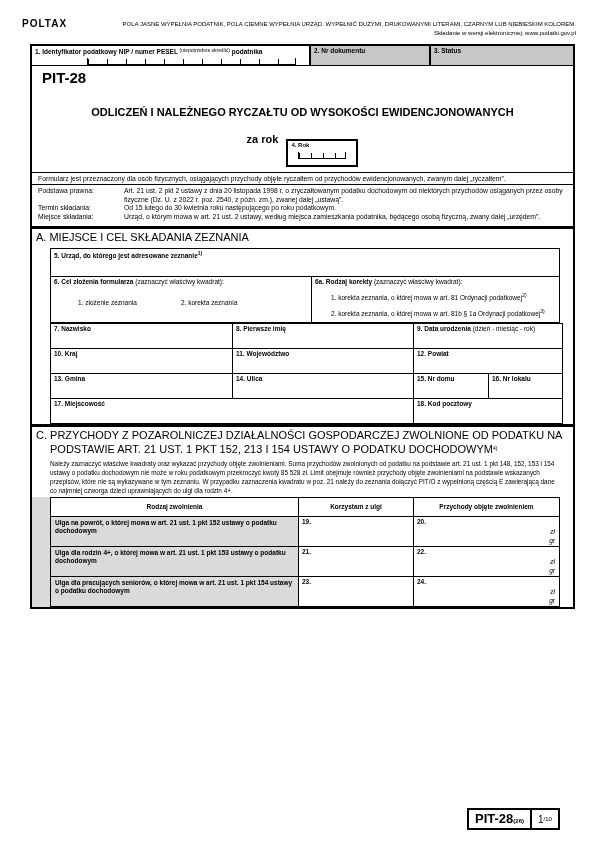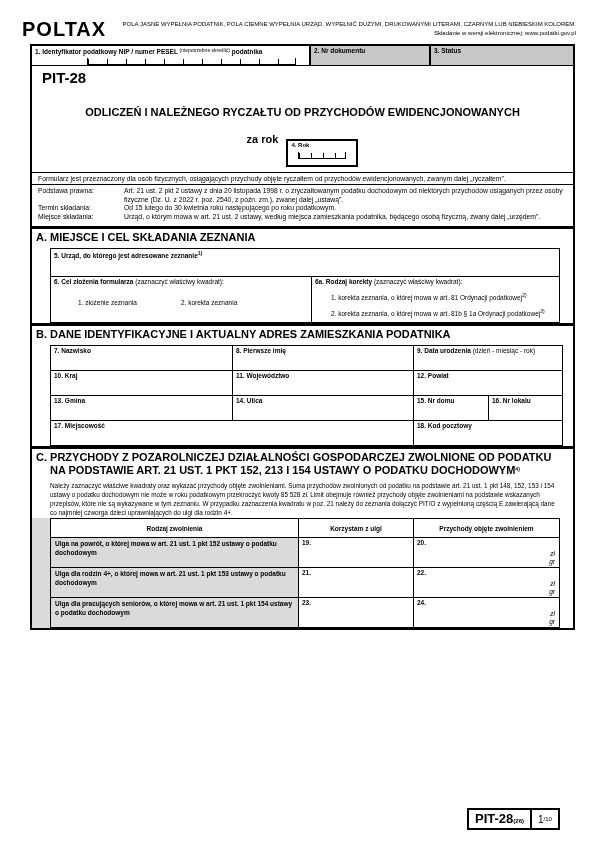--- a/index.html
+++ b/index.html
@@ -1,20 +1,20 @@
 <!DOCTYPE html>
 <html><head>
 <meta charset="utf-8">
 <style>
   * { box-sizing: border-box; margin: 0; padding: 0; }
   html,body { width:600px; height:848px; background:#ffffff; }
   body { font-family:"Liberation Sans", sans-serif; color:#000; position:relative; }
 
   
-  .brand { position:absolute; left:22px; top:18px; font-size:20px; font-weight:bold; letter-spacing:1px; }
+  .brand { position:absolute; left:22px; top:18px; font-size:10px; font-weight:bold; letter-spacing:1px; }
   .notice { position:absolute; right:24px; top:20px; width:470px; text-align:right; font-size:6px; line-height:1.5; }
 
   
   .idrow { position:absolute; left:30px; top:44px; width:545px; height:23px; display:flex; border:2px solid #000; background:#fff; }
   .idcell { padding:1px 3px; font-size:6.5px; font-weight:bold; overflow:hidden; }
   .idcell.nip { flex:0 0 277px; }
   .idcell.doc { flex:0 0 120px; border-left:2px solid #000; background:#c7c7c7; }
   .idcell.status { flex:1; border-left:2px solid #000; background:#c7c7c7; }
   .small-note { font-weight:normal; font-size:5px; vertical-align:2px; }
   .comb { height:7px; border-bottom:1px solid #000; border-left:1px solid #000; border-right:1px solid #000;
@@ -33,21 +33,21 @@
   .rok-comb { width:48px; margin:4px auto 0;
           background:repeating-linear-gradient(to right,#000 0,#000 1px,transparent 1px,transparent 12px);
           background-size:100% 5px; background-position:left bottom; background-repeat:no-repeat;
           height:7px; border-bottom:1px solid #000; border-left:1px solid #000; border-right:1px solid #000; }
   .intro { border-top:1px solid #000; font-size:6.8px; padding:2px 6px; }
   .legal { border-top:1px solid #000; font-size:6.8px; padding:2px 6px 4px 6px; line-height:1.3; }
   .legal-row { display:flex; }
   .legal-label { flex:0 0 86px; }
   .legal-text { flex:1; }
 
-  .sec-head { border-top:3px solid #000; font-size:11px; font-weight:bold; padding:2px 10px 3px 4px; line-height:1.25; }
+  .sec-head { border-top:3px solid #000; font-size:11px; font-weight:normal; padding:2px 10px 3px 4px; line-height:1.25; }
   .sec-head.hang { padding-left:18px; text-indent:-14px; }
 
   .inset { margin-left:18px; margin-right:13px; }
 
   .f5 { border:1px solid #000; height:29px; padding:1px 3px; font-size:6.5px; font-weight:bold; }
   .row6 { display:flex; }
   .b6 { flex:0 0 262px; border:1px solid #000; border-top:none; height:46px; padding:1px 3px; font-size:6.5px; }
   .b6a { flex:1; border:1px solid #000; border-top:none; border-left:none; height:46px; padding:1px 3px; font-size:6.5px; }
   .b6 .lbl-b, .b6a .lbl-b { font-weight:bold; }
   .opts6 { display:flex; margin:14px 0 0 24px; }
@@ -105,21 +105,21 @@
   </div>
   <div class="idcell status">
     <span>3. Status</span>
   </div>
 </div>
 
 <div class="mainbox">
   <div class="formcode">PIT-28</div>
 
   <div class="ftitle">
-    <div>ODLICZEŃ I NALEŻNEGO RYCZAŁTU OD PRZYCHODÓW EWIDENCJONOWANYCH</div>
+    <div>ODLICZEŃ I NALEŻNEGO RYCZAŁTU OD WYSOKOŚCI EWIDENCJONOWANYCH</div>
   </div>
 
   <div class="zarok">
     <div class="zarok-label">za rok</div>
     <div class="rokbox">
       <div class="lbl">4. Rok</div>
       <div class="rok-comb"></div>
     </div>
   </div>
 
@@ -158,21 +158,20 @@
         <span class="lbl-b">6a. Rodzaj korekty</span>
         <span>(zaznaczyć właściwy kwadrat):</span>
         <div class="opts6a">
           <div class="opt"><span>1. korekta zeznania, o której mowa w art. 81 Ordynacji podatkowej</span><sup>2)</sup></div>
           <div class="opt"><span>2. korekta zeznania, o której mowa w art. 81b § 1a Ordynacji podatkowej</span><sup>3)</sup></div>
         </div>
       </div>
     </div>
   </div>
 
-  <div class="sec-head">B. DANE IDENTYFIKACYJNE I AKTUALNY ADRES ZAMIESZKANIA PODATNIKA</div>
   <div class="inset bgrid">
     <div class="brow">
       <div class="bcell w183">7. Nazwisko</div>
       <div class="bcell w182">8. Pierwsze imię</div>
       <div class="bcell w149">
         <span>9. Data urodzenia</span>
         <span class="bnote">(dzień - miesiąc - rok)</span>
       </div>
     </div>
     <div class="brow">

